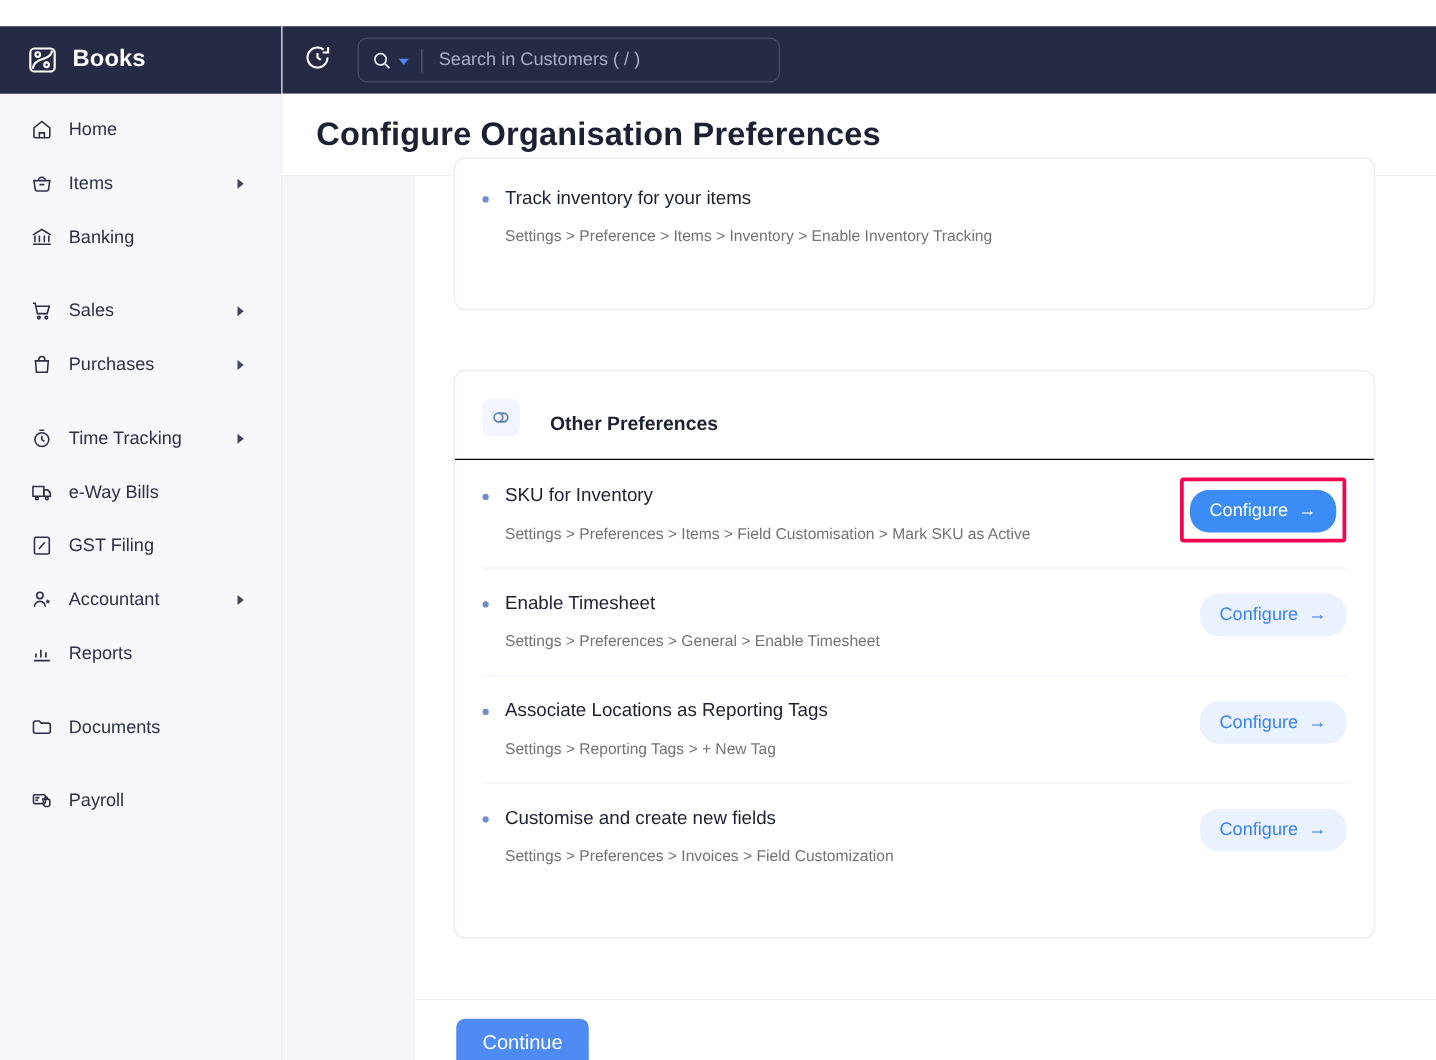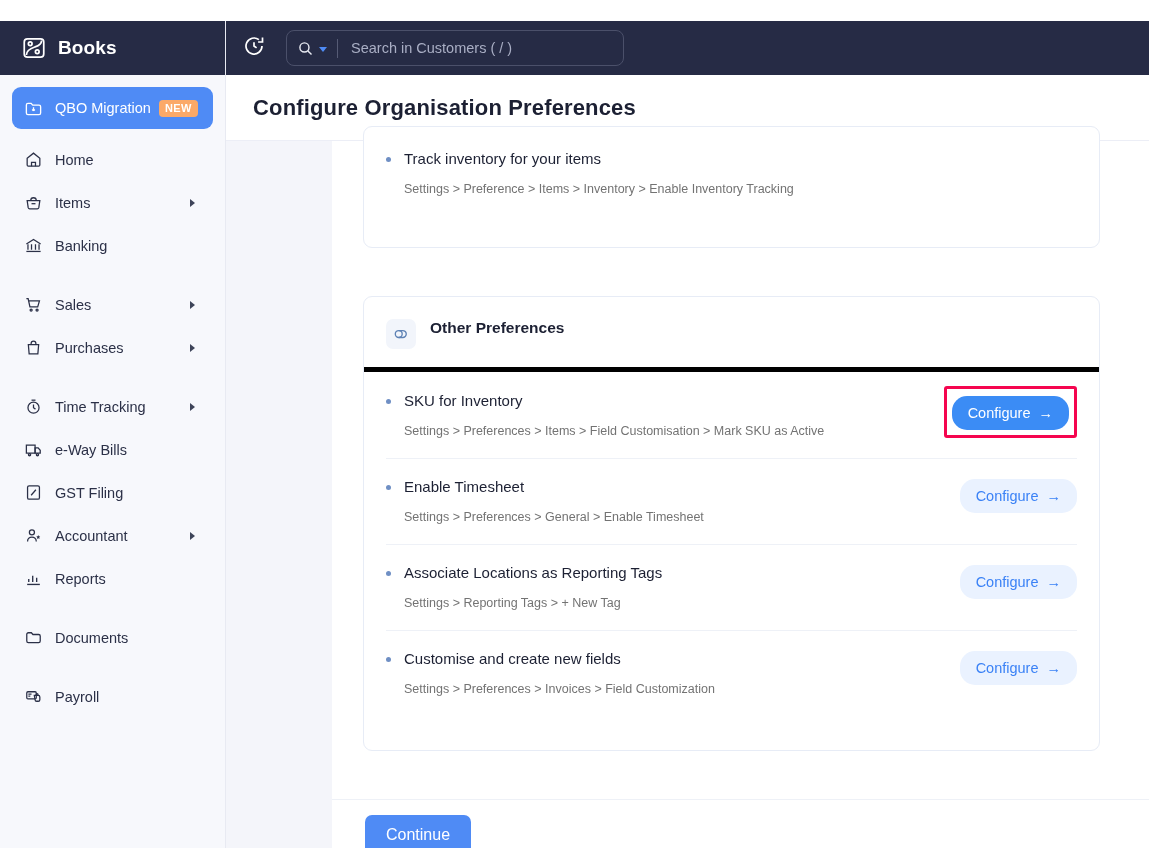--- a/index.html
+++ b/index.html
@@ -82,21 +82,21 @@
     margin-top: 2px;
   }
   .vdiv { width: 1px; height: 19px; background: #565b75; margin: 0 8px 0 5px; }
   .search-ph { color: #a9aec4; font-size: 14.5px; }
 
   .titlebar {
     height: 66px; background: #ffffff;
     display: flex; align-items: center; padding-left: 27px;
     border-bottom: 1px solid #eceef6;
   }
-  .page-title { font-size: 22px; font-weight: 700; color: #1c2033; letter-spacing: .15px; }
+  .page-title { font-size: 26px; font-weight: 700; color: #1c2033; letter-spacing: .15px; }
 
   
   .content-wrap {
     position: absolute; top: 120px; left: 0; right: 0; bottom: 0;
     background: #f4f5fa;
   }
   .sheet {
     position: absolute; left: 106px; top: 0; width: 817px; bottom: 0;
     background: #ffffff;
     border-bottom-left-radius: 10px;
@@ -107,23 +107,23 @@
   .card {
     position: absolute; left: 31px; width: 737px;
     background: #ffffff;
     border: 1px solid #e7ecf6;
     border-radius: 9px;
   }
   #card-top { top: -15px; height: 122px; overflow: hidden; }
   #card-other { top: 155px; height: 455px; }
 
   .card-head {
-    display: flex; align-items: flex-start; gap: 14px;
+    display: flex; align-items: flex-end; gap: 24px;
     padding: 22px 0 18px 22px;
-    border-bottom: 5px solid #000000;
+    border-bottom: 1px solid #000000;
   }
   .head-ico {
     width: 30px; height: 30px; border-radius: 7px; background: #f2f5fb;
     display: flex; align-items: center; justify-content: center; color: #5e82b5;
   }
   .head-ico svg { width: 18px; height: 18px; display: block; }
   .card-head-title { font-size: 15.5px; color: #1c2033; font-weight: 600; }
 
   .pref-row {
     display: flex; align-items: flex-start;
@@ -182,30 +182,20 @@
           <path d="M5 18.5c0-5 5-6.5 8-7.5s6-2.5 6-6"></path>
           <circle cx="8.5" cy="8" r="1.7"></circle>
           <circle cx="15" cy="15.5" r="1.7"></circle>
         </svg>
       </span>
       <span class="brand-title">Books</span>
     </div>
 
     <div class="nav">
 
-      <div class="nav-item highlight">
-        <span class="ico">
-          <svg viewBox="0 0 24 24" fill="none" stroke="currentColor" stroke-width="1.7">
-            <path d="M3 7.5a2 2 0 012-2h4l2 2.2h8a2 2 0 012 2v8a2 2 0 01-2 2H5a2 2 0 01-2-2z"></path>
-            <path d="M12 10.5v4.5M12 15l-1.7-1.8M12 15l1.7-1.8"></path>
-          </svg>
-        </span>
-        <span>QBO Migration</span>
-        <span class="badge-new">NEW</span>
-      </div>
 
       <div class="nav-item">
         <span class="ico">
           <svg viewBox="0 0 24 24" fill="none" stroke="currentColor" stroke-width="1.6">
             <path d="M4 10.5L12 4l8 6.5V19a1.5 1.5 0 01-1.5 1.5h-13A1.5 1.5 0 014 19z"></path>
             <path d="M9.5 20.5v-5h5v5"></path>
           </svg>
         </span>
         <span class="nav-label">Home</span>
       </div>

